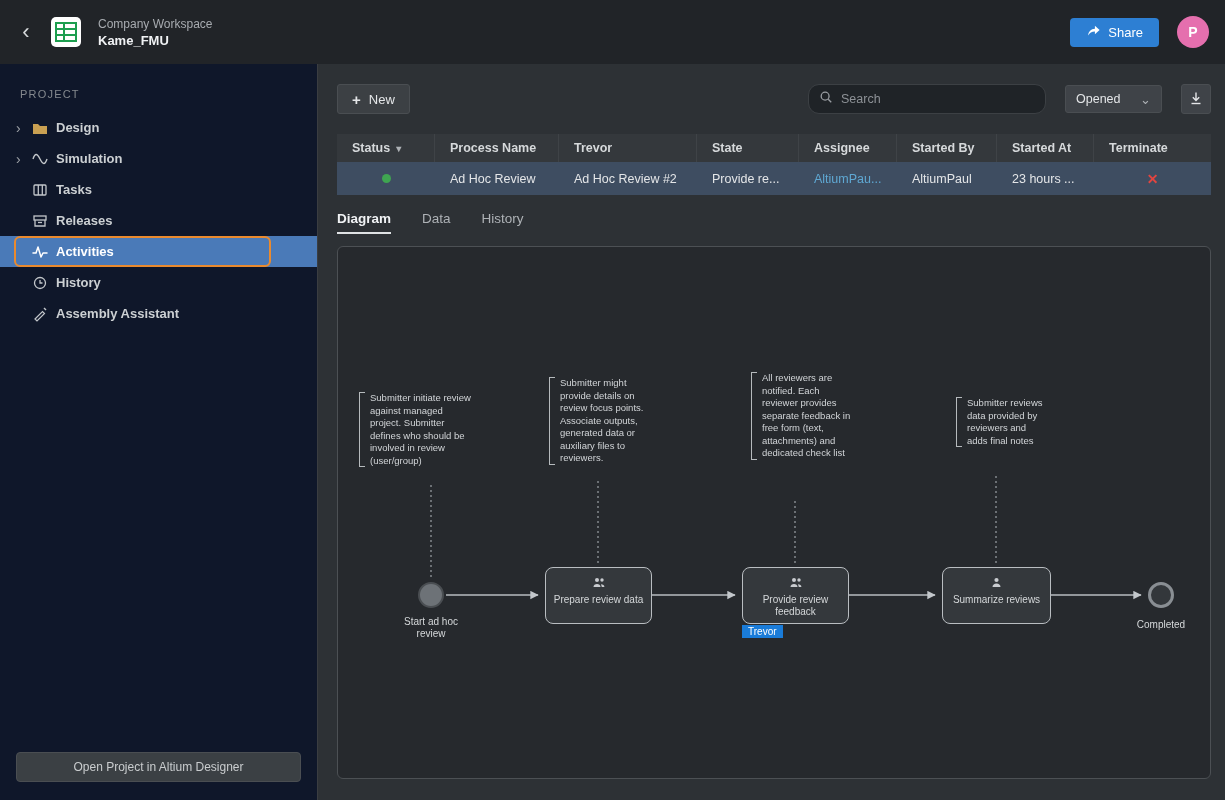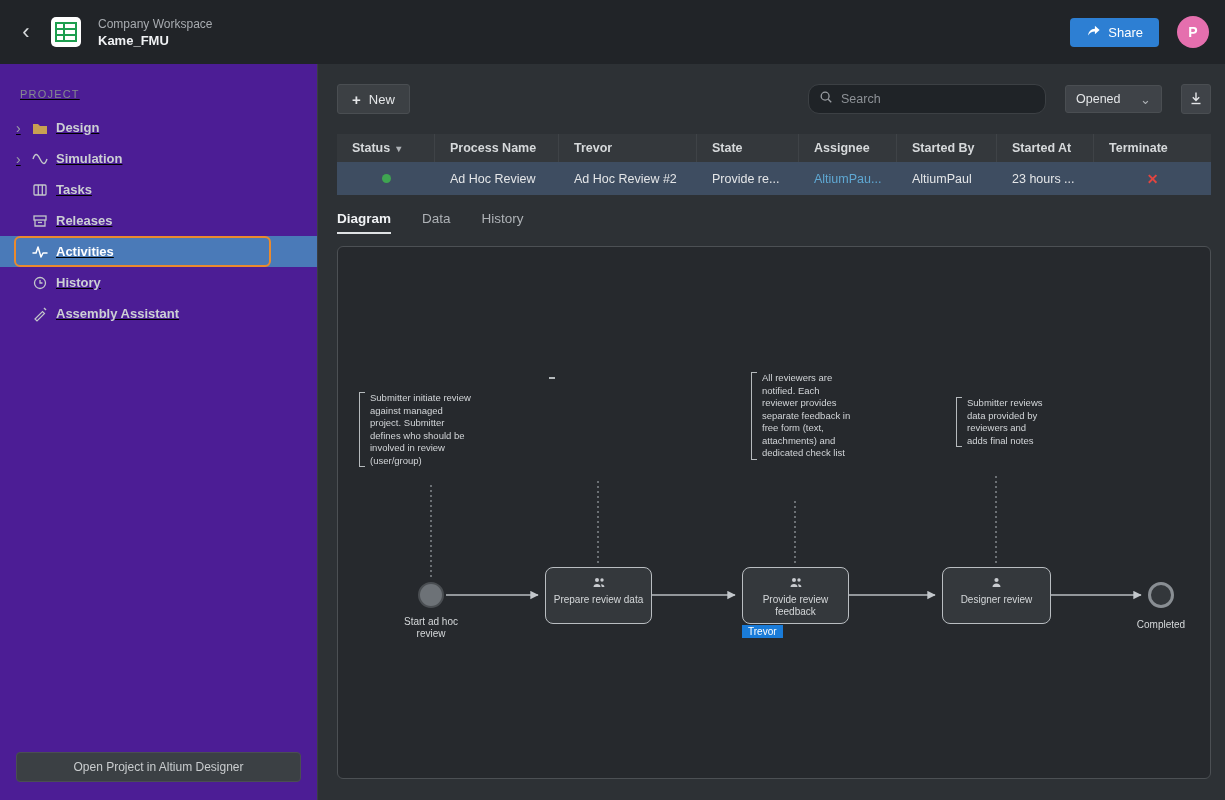--- a/index.html
+++ b/index.html
@@ -14,21 +14,21 @@
   .title-stack { display:flex; flex-direction:column; gap:2px; }
   .ws-label { font-size:12px; color:#a7abb0; }
   .proj-name { font-size:13px; font-weight:bold; color:#f0f2f4; }
   .topbar-spacer { flex:1; }
   .share-btn { display:flex; align-items:center; gap:7px; background:#2d7fd3; color:#fff; border:none; border-radius:4px; height:29px; padding:0 16px; font-size:13px; font-family:inherit; cursor:pointer; }
   .avatar { width:32px; height:32px; border-radius:50%; background:#e56fae; color:#fff; font-size:14px; font-weight:bold; display:flex; align-items:center; justify-content:center; margin-left:18px; cursor:pointer; }
 
   .body-row { flex:1; display:flex; min-height:0; }
 
   
-  .sidebar { width:318px; background:#4c1d95; border-right:1px solid #3a3d41; position:relative; flex:0 0 auto;text-decoration:underline; }
+  .sidebar { width:318px; background:#0f172a; border-right:1px solid #3a3d41; position:relative; flex:0 0 auto; }
   .side-section { font-size:11px; letter-spacing:1.2px; color:#84898e; padding:24px 0 12px 20px; }
   .side-item { position:relative; display:flex; align-items:center; height:31px; padding-left:16px; color:#ccd0d3; font-size:13px; font-weight:bold; cursor:pointer; }
   .side-item .chev { width:16px; color:#9da1a6; font-size:14px; font-weight:normal; }
   .side-item .sicon { width:24px; display:flex; align-items:center; }
   .side-item.active { background:#4a7ab8; color:#ffffff; }
   .side-item.active .hl { position:absolute; left:14px; right:46px; top:0px; bottom:0px; border:2px solid #ea8a2e; border-radius:6px; pointer-events:none; }
   .open-proj-btn { position:absolute; left:16px; right:16px; bottom:18px; height:30px; background:#3b4044; border:1px solid #4a4e52; border-radius:4px; color:#c9ccce; font-size:12px; font-family:inherit; cursor:pointer; }
 
   
   .main { flex:1; padding:20px 14px 22px 19px; min-width:0; position:relative; }
@@ -294,20 +294,21 @@
           <path d="M457 254 V318" stroke="#9aa0a5" stroke-width="1.2" stroke-dasharray="2 3" fill="none"></path>
           <path d="M658 229 V318" stroke="#9aa0a5" stroke-width="1.2" stroke-dasharray="2 3" fill="none"></path>
         </svg>
 
         <div class="annot" style="left:21px; top:145px;">
           <span class="bracket"></span>
           <span class="atext" style="width:102px;">Submitter initiate review against managed project. Submitter defines who should be involved in review (user/group)</span>
         </div>
         <div class="annot" style="left:211px; top:130px;">
           <span class="bracket"></span>
+          <span class="atext" style="width:96px;">Submitter might provide details on review focus points. Associate outputs, generated data or auxiliary files to reviewers.</span>
         </div>
         <div class="annot" style="left:413px; top:125px;">
           <span class="bracket"></span>
           <span class="atext" style="width:90px;">All reviewers are notified. Each reviewer provides separate feedback in free form (text, attachments) and dedicated check list</span>
         </div>
         <div class="annot" style="left:618px; top:150px;">
           <span class="bracket"></span>
           <span class="atext" style="width:78px;">Submitter reviews data provided by reviewers and adds final notes</span>
         </div>
 
@@ -339,21 +340,21 @@
         </div>
         <div class="assignee-tag">Trevor</div>
 
         <div class="task-box" style="left:604px; width:109px;">
           <span>
             <svg width="11" height="11" viewBox="0 0 11 11">
                 <circle cx="5.5" cy="3" r="2.1" fill="#c9ccd0"></circle>
                 <path d="M1.5 10 c0-2.2 1.8-3.4 4-3.4 s4 1.2 4 3.4" fill="#c9ccd0"></path>
               </svg>
           </span>
-          <span class="tb-label">Designer review</span>
+          <span class="tb-label">Summarize reviews</span>
         </div>
 
         <div class="node-circle end-circle"></div>
         <div class="node-label" style="left:783px; top:372px; width:80px;">Completed</div>
 
       </div>
 
     </div>
   </div>
 </div>

